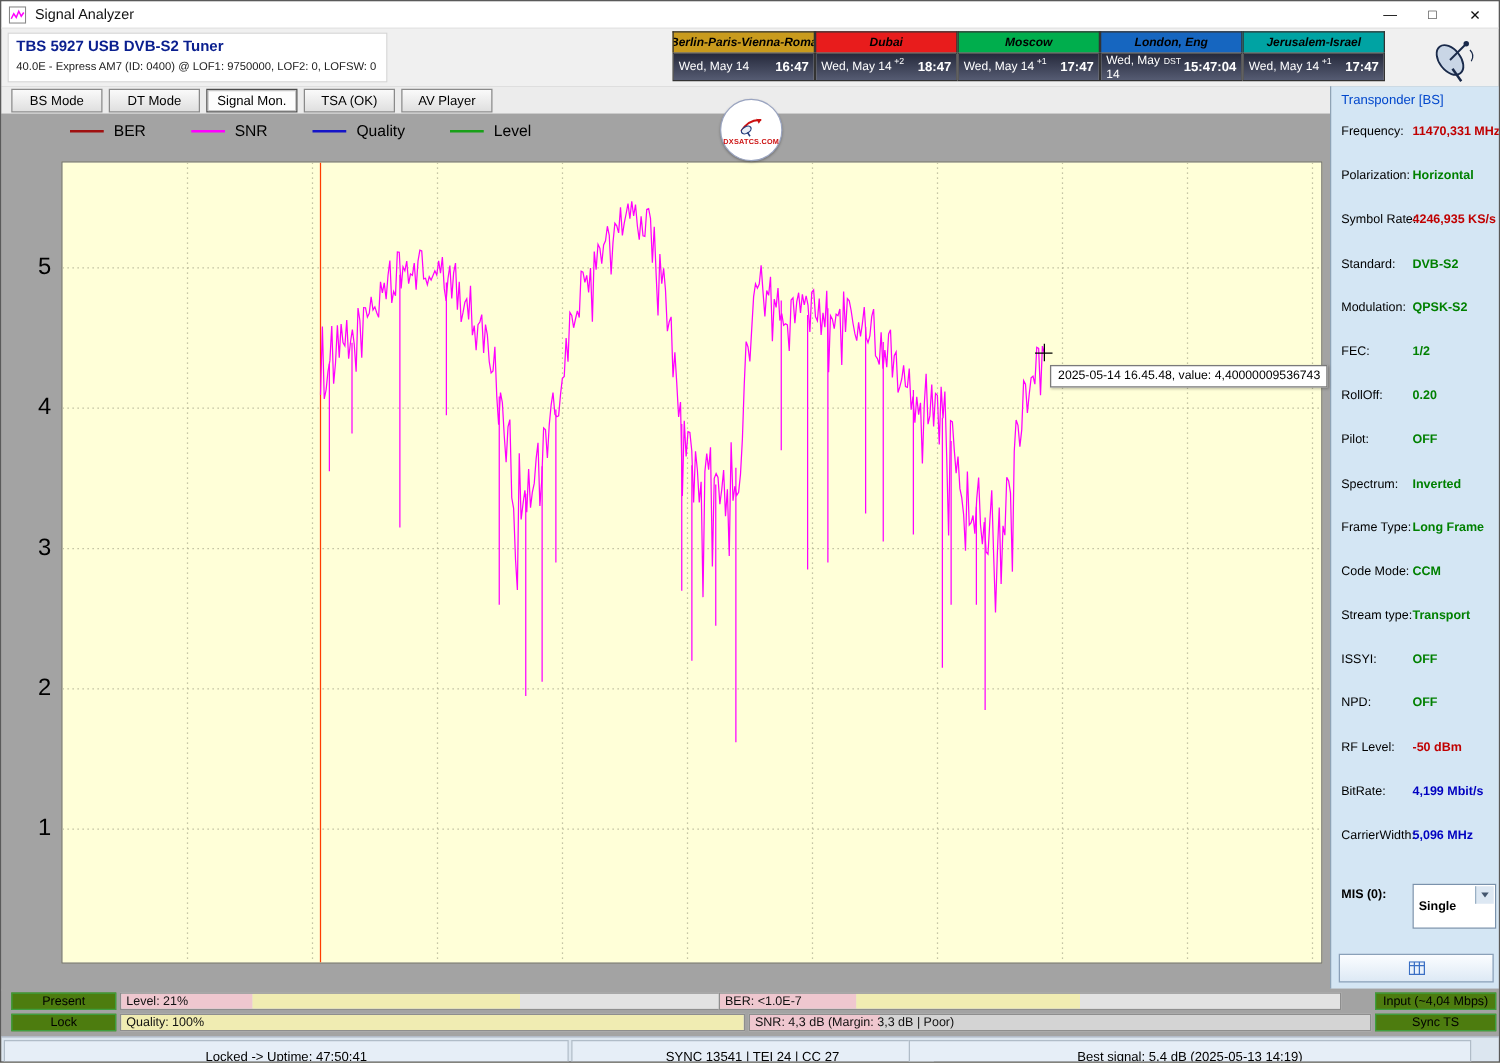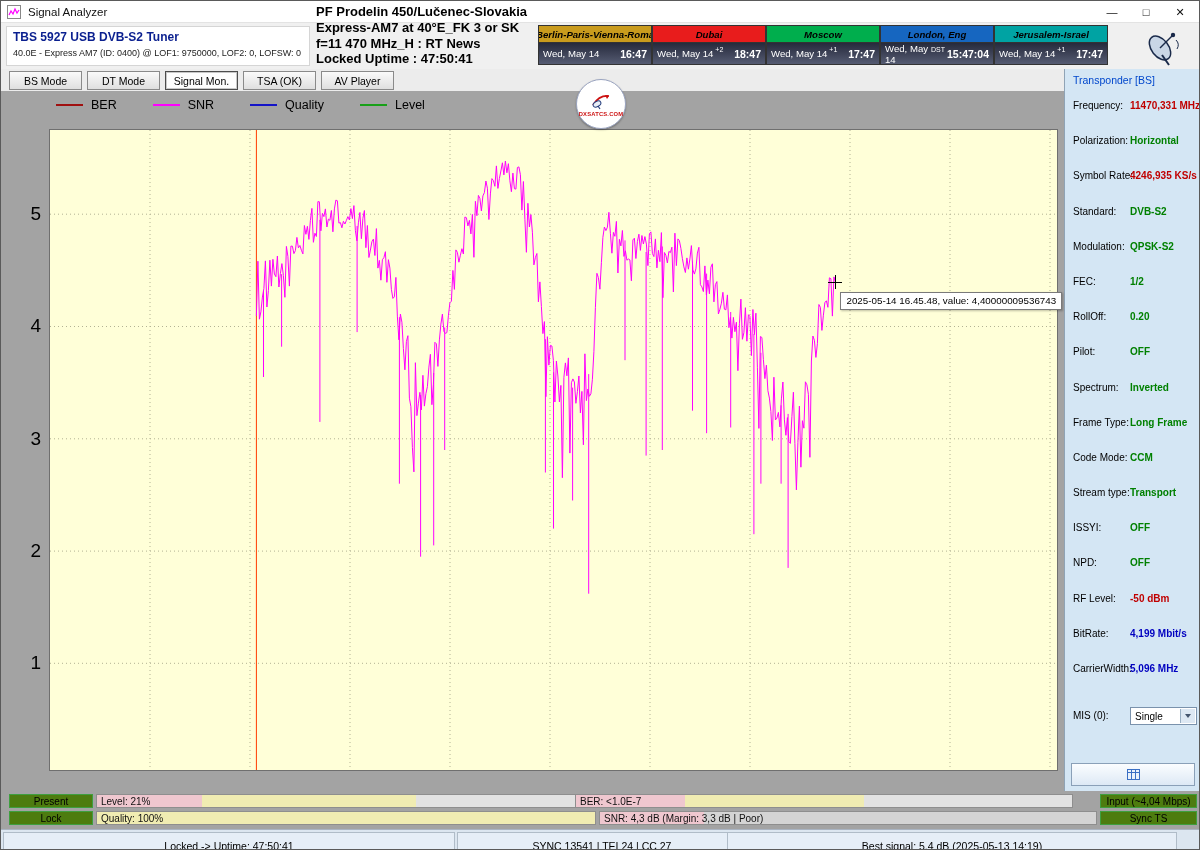--- a/index.html
+++ b/index.html
@@ -51,22 +51,22 @@
   .logo-text { font-size:5.8px; font-weight:bold; color:#cc1111; letter-spacing:.2px; margin-top:1px; }
 
   
   .sidebar { position:absolute; left:1063px; top:68px; width:137px; height:722px; background:#d4e6f4; border-left:1px solid #8fa3b5; }
   .sidebar-title { position:absolute; left:8px; top:5px; color:#0047cc; font-size:10.5px; }
   .tr-rows { position:absolute; left:8px; top:28px; right:2px; }
   .tr-row { position:relative; height:35.2px; }
   .tr-label { position:absolute; left:0; top:3px; font-size:10px; color:#000; }
   .tr-value { position:absolute; left:57px; top:3px; font-size:10px; font-weight:bold; white-space:nowrap; }
   .mis-row { position:absolute; left:8px; top:638px; width:127px; height:20px; }
-  .mis-label { font-size:10px; position:absolute; top:3px; color:#000; }
-  .mis-select { position:absolute; left:57px; top:0; width:67px; height:18px; background:#fff; border:1px solid #7a92ac; font-size:10px; display:flex; align-items:center; padding-left:4px; color:#000; }
+  .mis-label { font-size:10px; position:absolute; top:3px; color:#000;font-weight:bold; }
+  .mis-select { position:absolute; left:57px; top:0; width:67px; height:36px; background:#fff; border:1px solid #7a92ac; font-size:10px; display:flex; align-items:center; padding-left:4px; color:#000;font-weight:bold; }
   .mis-arrow { position:absolute; right:1px; top:1px; width:15px; height:14px; background:#dde8f3; border-left:1px solid #9ab0c4; display:flex; align-items:center; justify-content:center; }
   .mis-arrow::after { content:''; width:0; height:0; border-left:3px solid transparent; border-right:3px solid transparent; border-top:4px solid #44566e; }
   .sb-button { position:absolute; left:6px; top:694px; width:124px; height:23px; background:linear-gradient(#fbfdff,#dde9f5); border:1px solid #8aa0b8; display:flex; align-items:center; justify-content:center; cursor:default; }
 
   
   .bottomrows { position:absolute; top:790px; left:0; width:1200px; height:38px; background:#a3a3a3; }
   .brow { position:absolute; left:0; width:100%; height:14px; }
   .badge { position:absolute; height:14px; background:#4d7c0f; border:1px solid #3f9e3f; font-size:10px; display:flex; align-items:center; justify-content:center; color:#000; white-space:nowrap; }
   .pbar { position:absolute; height:14px; background:#e2e2e2; border:1px solid #8e8e8e; overflow:hidden; }
   .pbar-seg { position:absolute; top:0; bottom:0; }
@@ -94,26 +94,20 @@
       </div>
   </div>
 
   <div class="header"></div>
 
   <div class="tuner-box">
     <div class="tuner-name">TBS 5927 USB DVB-S2 Tuner</div>
     <div class="tuner-details">40.0E - Express AM7 (ID: 0400) @ LOF1: 9750000, LOF2: 0, LOFSW: 0</div>
   </div>
 
-  <div class="site-info">
-    <div>PF Prodelin 450/Lučenec-Slovakia</div>
-    <div>Express-AM7 at 40°E_FK 3 or SK</div>
-    <div>f=11 470 MHz_H : RT News</div>
-    <div>Locked Uptime : 47:50:41</div>
-  </div>
 
   <div class="clocks">
       <div class="clock">
         <div class="clock-city" style="background: rgb(201, 155, 29);">Berlin-Paris-Vienna-Roma</div>
         <div class="clock-body">
           <span class="clock-date">Wed, May 14</span>
           <span class="clock-offset"></span>
           <span class="clock-time">16:47</span>
         </div>
       </div>

